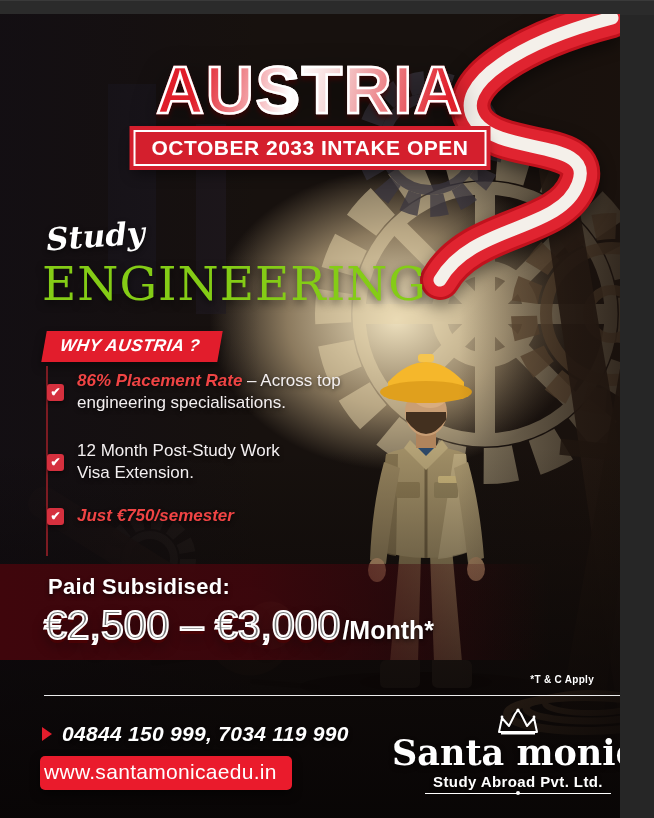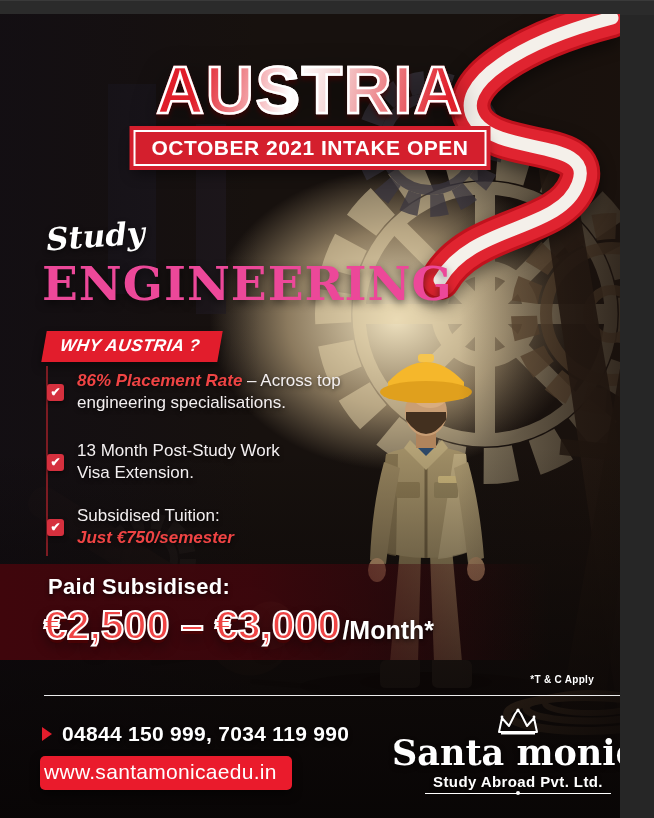--- a/index.html
+++ b/index.html
@@ -36,21 +36,21 @@
     -webkit-text-stroke:2.5px #ffffff;
     filter:drop-shadow(0 4px 2px rgba(70,0,0,.55)) drop-shadow(0 8px 14px rgba(0,0,0,.45));}
   .intake{left:50%;top:116px;transform:translateX(-50%);
     background:#d41f2d;border:2px solid #ffffff;box-shadow:0 0 0 4px #d41f2d,0 8px 14px rgba(0,0,0,.45);
     padding:4px 16px;color:#fff;font-weight:700;font-size:21px;letter-spacing:.5px;white-space:nowrap;}
 
   
   .study{left:46px;top:204px;color:#fff;font-family:"DejaVu Serif",serif;
     font-style:italic;font-weight:700;font-size:31px;transform:rotate(-4deg);
     text-shadow:0 2px 5px rgba(0,0,0,.6);}
-  .program{left:42px;top:242px;color:#ec4899;font-family:"DejaVu Serif",serif;font-weight:700;
+  .program{left:42px;top:242px;color:#84cc16;font-family:"DejaVu Serif",serif;font-weight:400;
     font-size:47px;letter-spacing:1px;text-shadow:0 3px 8px rgba(0,0,0,.55);}
 
   
   .why-badge{left:44px;top:317px;background:#e21d2c;transform:skewX(-10deg);
     padding:5px 20px 6px 16px;box-shadow:0 5px 10px rgba(0,0,0,.4);}
   .why-badge span{display:inline-block;transform:skewX(2deg);color:#fff;
     font-weight:700;font-style:italic;font-size:17px;letter-spacing:.5px;}
   .vline{left:46px;top:352px;width:2px;height:190px;background:#7c1b22;}
   .check-row{left:47px;display:flex;gap:13px;align-items:center;}
   .row1{top:356px;} .row2{top:426px;} .row3{top:491px;}
@@ -60,30 +60,30 @@
   .check-text{color:#f3eff0;font-size:17px;line-height:1.32;text-shadow:0 2px 4px rgba(0,0,0,.6);}
   .w1{width:296px;} .w2{width:236px;} .w3{width:250px;}
   .bi{font-weight:700;font-style:italic;color:#ef4444;}
 
   
   .band{left:0;top:550px;width:654px;height:96px;
     background:linear-gradient(90deg,#3f060c 0%,rgba(63,6,12,.9) 38%,rgba(63,6,12,.5) 60%,rgba(63,6,12,0) 84%);}
   .band-label{left:48px;top:560px;color:#fff;font-size:22px;font-weight:600;letter-spacing:.3px;
     text-shadow:0 2px 4px rgba(0,0,0,.6);}
   .band-amounts{left:44px;top:588px;display:flex;align-items:flex-end;}
-  .amount{color:#ef4444;font-size:41px;font-weight:700;letter-spacing:0;
+  .amount{color:#737373;font-size:41px;font-weight:400;letter-spacing:0;
     -webkit-text-stroke:2px #ffffff;
     text-shadow:0 4px 0 rgba(90,0,0,.55),0 7px 12px rgba(0,0,0,.5);}
   .per{color:#fff;font-size:25px;font-weight:600;margin-left:2px;padding-bottom:4px;
     text-shadow:0 2px 4px rgba(0,0,0,.6);}
 
   
   .tnc{right:26px;top:660px;color:#fff;font-size:10px;font-weight:700;letter-spacing:.3px;}
   .divider{left:44px;top:681px;width:580px;height:1px;background:rgba(255,255,255,.92);}
-  .phone-row{left:42px;top:708px;display:flex;align-items:center;gap:10px;}
+  .phone-row{left:42px;top:708px;display:flex;align-items:center;gap:10px;font-style:italic;}
   .tri{width:0;height:0;border-left:10px solid #e21d2c;border-top:7px solid transparent;border-bottom:7px solid transparent;}
   .phone{color:#fff;font-size:21px;font-weight:700;letter-spacing:.3px;text-shadow:0 2px 4px rgba(0,0,0,.7);}
   .site-pill{left:40px;top:742px;background:#ea1b2c;border-radius:5px;padding:4px 15px 6px 4px;
     box-shadow:0 4px 10px rgba(0,0,0,.5);}
   .site-pill span{color:#fff;font-size:21px;letter-spacing:.3px;}
 
   
   .brand{left:392px;top:694px;width:252px;text-align:center;color:#fff;}
   .crown{height:27px;margin-bottom:-4px;}
   .brand-name{font-family:"DejaVu Serif",serif;font-weight:700;font-size:35px;letter-spacing:0;
@@ -194,44 +194,43 @@
   <div class="abs bg-right"></div>
   <div class="abs bg-bottom"></div>
 
   <svg class="abs ribbon-svg" width="224" height="290" viewBox="0 0 224 290" style="filter:drop-shadow(0 6px 8px rgba(0,0,0,.45));">
     <path d="M216,4 C130,26 52,70 80,108 C106,142 200,124 182,170 C164,218 76,210 44,266" fill="none" stroke="#c0121d" stroke-width="40" stroke-linecap="round"></path>
     <path d="M216,4 C130,26 52,70 80,108 C106,142 200,124 182,170 C164,218 76,210 44,266" fill="none" stroke="#e02430" stroke-width="34" stroke-linecap="round"></path>
     <path d="M216,4 C130,26 52,70 80,108 C106,142 200,124 182,170 C164,218 76,210 44,266" fill="none" stroke="#f4f0ea" stroke-width="13" stroke-linecap="round"></path>
   </svg>
 
   <div class="abs title">AUSTRIA</div>
-  <div class="abs intake">OCTOBER 2021 INTAKE OPEN</div>
+  <div class="abs intake">OCTOBER 2033 INTAKE OPEN</div>
 
   <div class="abs study">Study</div>
   <div class="abs program">ENGINEERING</div>
 
   <div class="abs why-badge">
     <span>WHY AUSTRIA ?</span>
   </div>
   <div class="abs vline"></div>
 
   <div class="abs check-row row1">
     <div class="checkbox">✔</div>
     <div class="check-text w1"><span class="bi">86% Placement Rate</span><span> – Across top engineering specialisations.</span></div>
   </div>
 
   <div class="abs check-row row2">
     <div class="checkbox">✔</div>
-    <div class="check-text w2"><span>13 Month Post-Study Work Visa Extension.</span></div>
+    <div class="check-text w2"><span>12 Month Post-Study Work Visa Extension.</span></div>
   </div>
 
   <div class="abs check-row row3">
     <div class="checkbox">✔</div>
     <div class="check-text w3">
-      <span style="display:block">Subsidised Tuition:</span>
       <span class="bi" style="display:block">Just €750/semester</span>
     </div>
   </div>
 
   <div class="abs band"></div>
   <div class="abs band-label">Paid Subsidised:</div>
   <div class="abs band-amounts">
     <span class="amount">€2,500 – €3,000</span>
     <span class="per">/Month*</span>
   </div>

